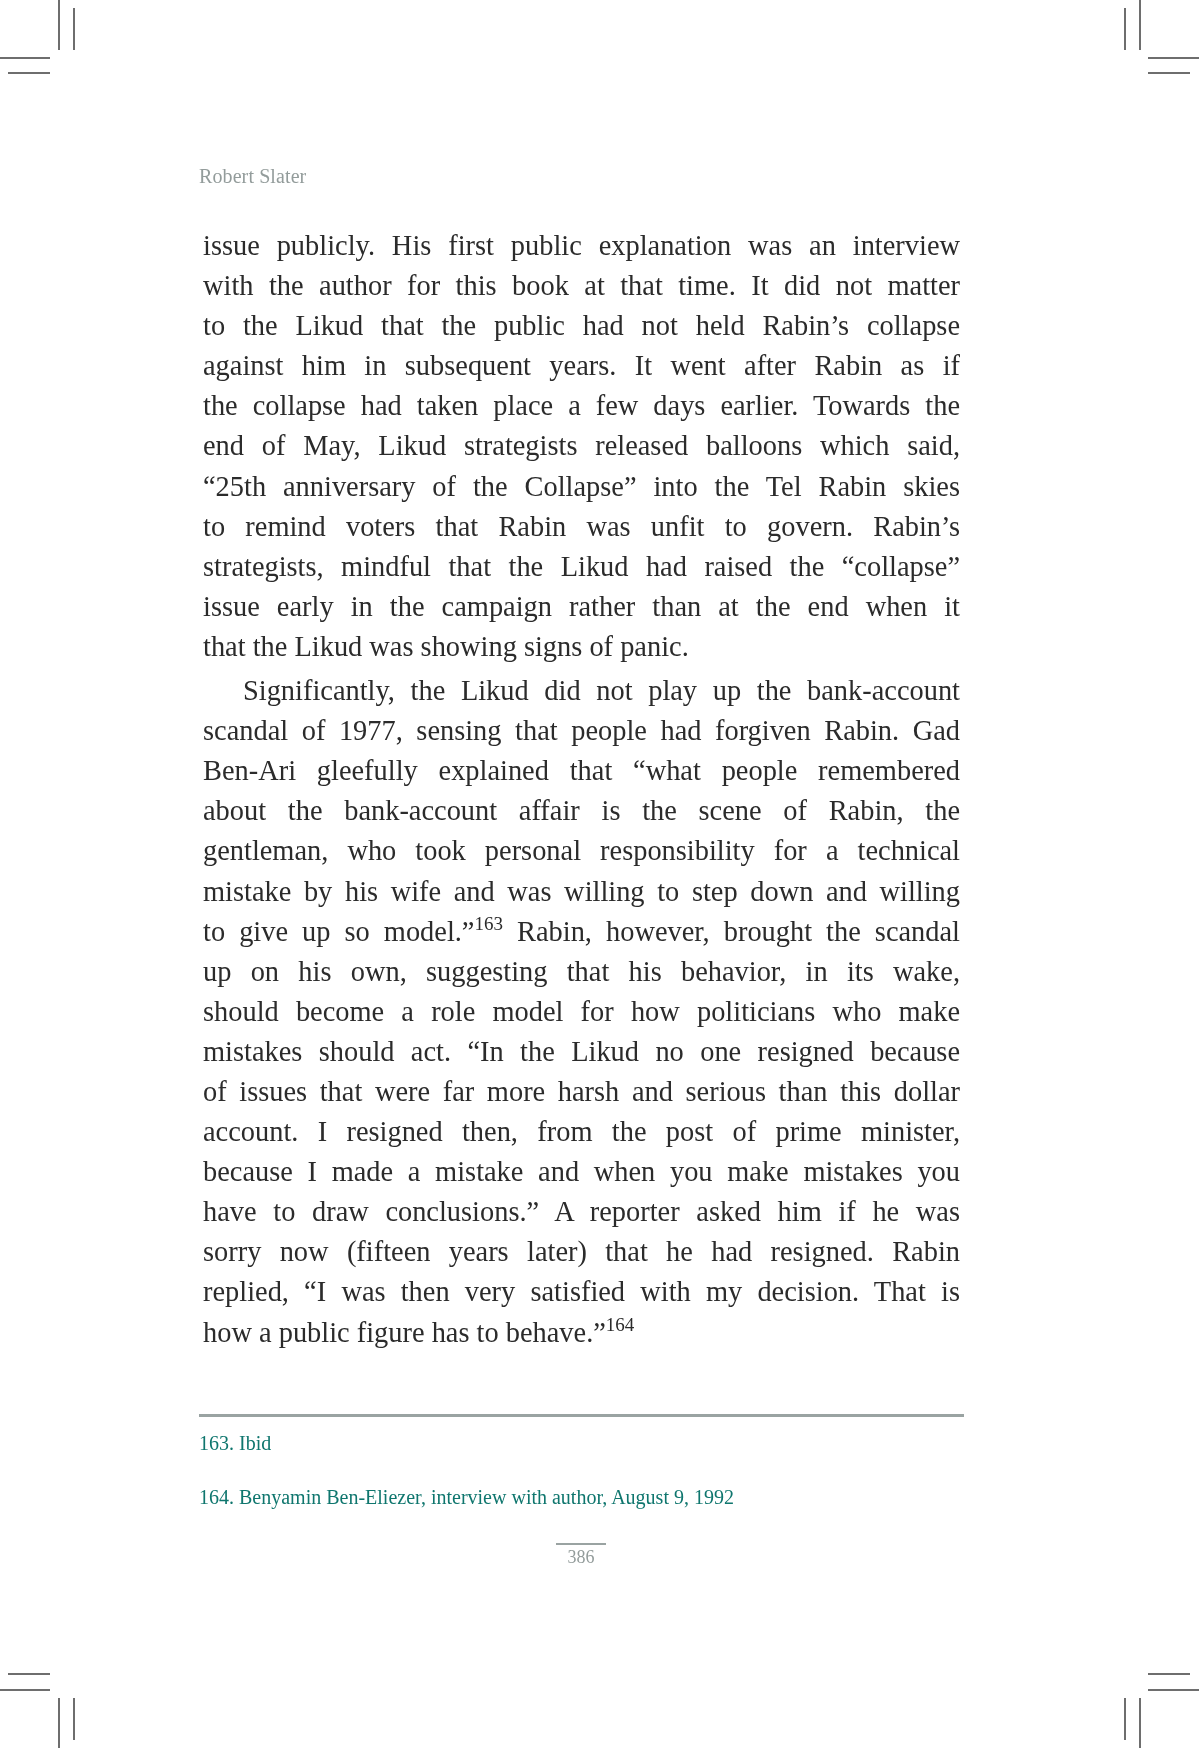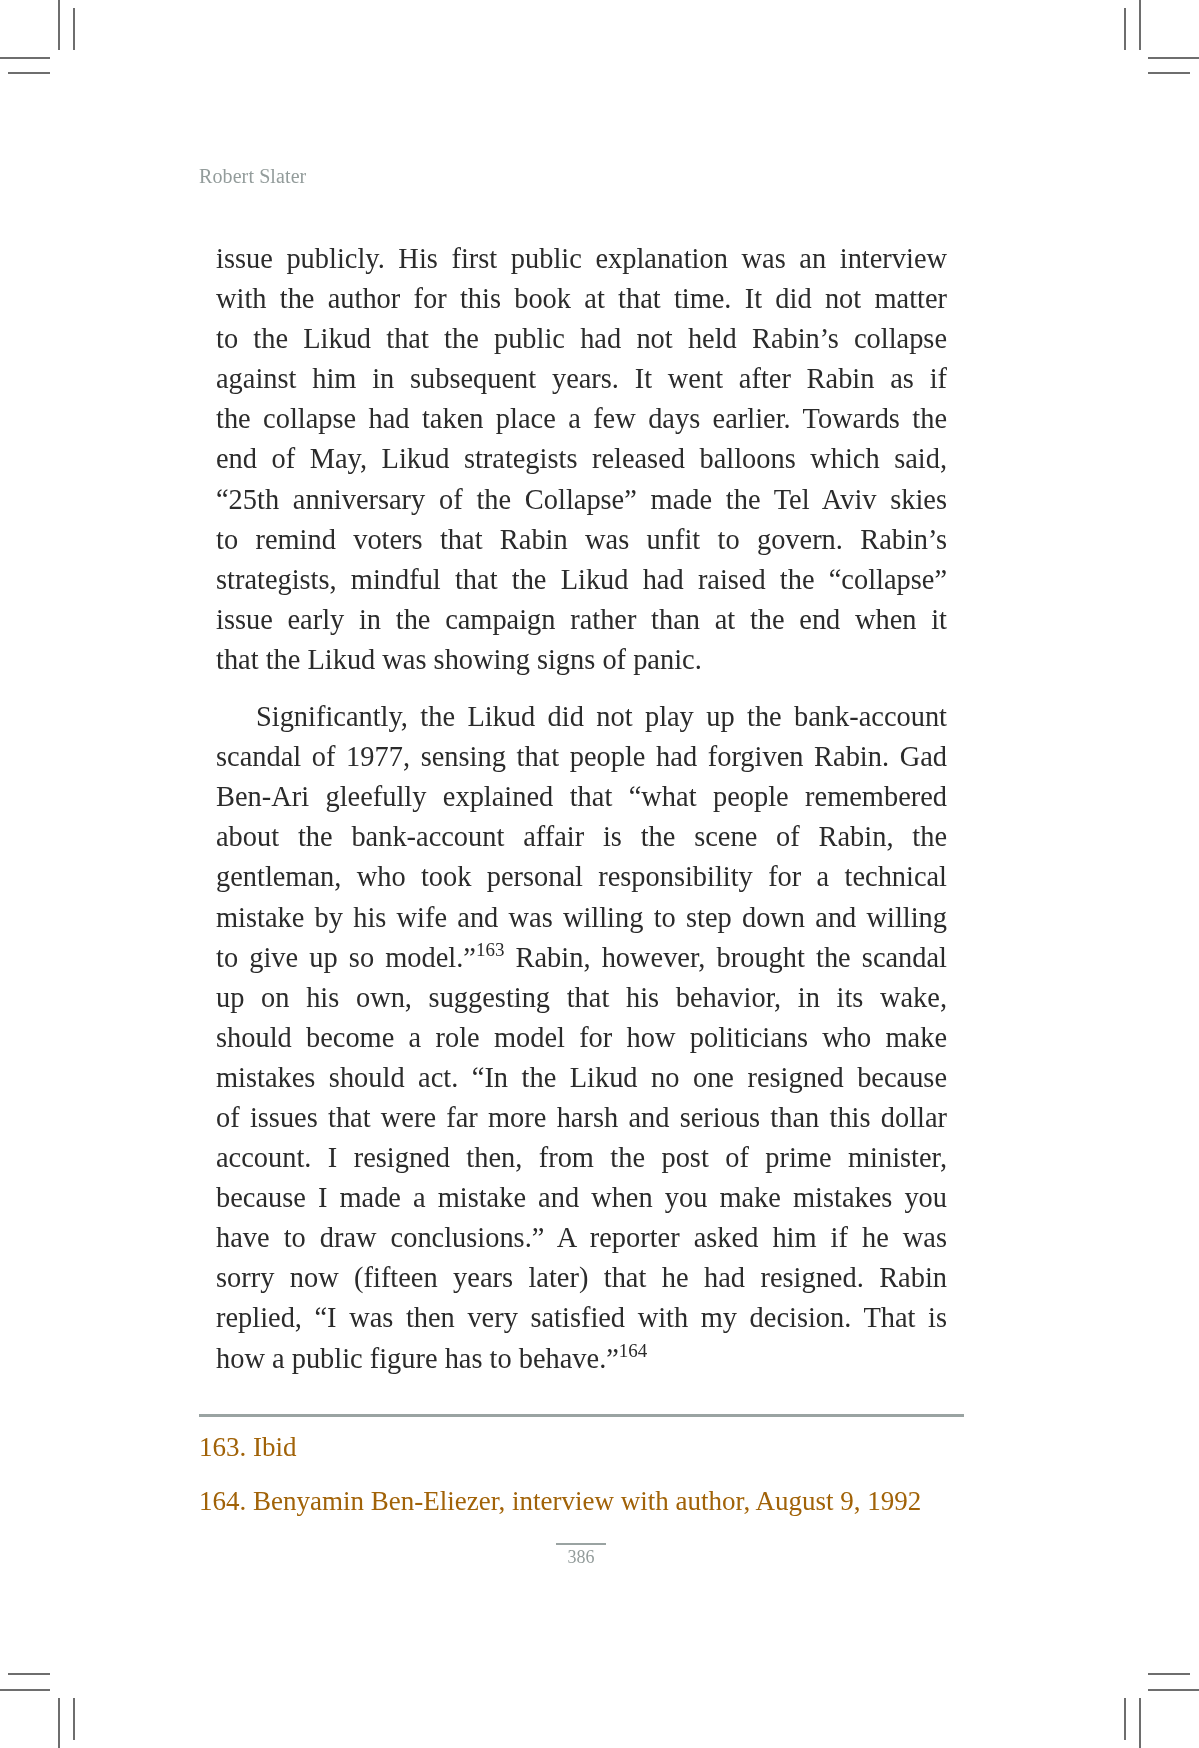--- a/index.html
+++ b/index.html
@@ -11,30 +11,30 @@
   .mark { position: absolute; background: #6e6e6e; }
   .header {
     position: absolute; left: 199px; top: 165px;
     font-size: 20px; color: #939c9b; letter-spacing: 0.1px;
   }
   .body-text {
     position: absolute; left: 199px; top: 222px; width: 765px;
     font-size: 28.4px; line-height: 40.1px; color: #2b2b2b;
     text-align: justify;
   }
-  .body-text p { margin: 17px; }
+  .body-text p { margin: 4px; }
   .line { display: block; text-align: justify; text-align-last: justify; white-space: nowrap; }
   .line.last { text-align-last: left; }
   sup { font-size: 19px; line-height: 0; vertical-align: 11px; }
   .rule {
     position: absolute; left: 199px; top: 1414px; width: 765px; height: 3px;
     background: #9aa3a2;
   }
   .fn {
-    position: absolute; left: 199px; font-size: 27px; color: #a16207;
+    position: absolute; left: 199px; font-size: 20px; color: #0f766e;
   }
   .page-number {
     position: absolute; left: 556px; top: 1543px; width: 50px; text-align: center;
     font-size: 18px; color: #939c9b; border-top: 2px solid #9aa3a2; padding-top: 2px;
   }
 </style>
 </head>
 <body>
 
 <div class="mark" style="left:58px;top:0;width:2px;height:50px;"></div>
@@ -60,21 +60,21 @@
 <div class="header">Robert Slater</div>
 
 <div class="body-text">
   <p>
     <span class="line">issue publicly. His first public explanation was an interview</span>
     <span class="line">with the author for this book at that time. It did not matter</span>
     <span class="line">to the Likud that the public had not held Rabin’s collapse</span>
     <span class="line">against him in subsequent years. It went after Rabin as if</span>
     <span class="line">the collapse had taken place a few days earlier. Towards the</span>
     <span class="line">end of May, Likud strategists released balloons which said,</span>
-    <span class="line">“25th anniversary of the Collapse” made the Tel Aviv skies</span>
+    <span class="line">“25th anniversary of the Collapse” into the Tel Rabin skies</span>
     <span class="line">to remind voters that Rabin was unfit to govern. Rabin’s</span>
     <span class="line">strategists, mindful that the Likud had raised the “collapse”</span>
     <span class="line">issue early in the campaign rather than at the end when it</span>
     <span class="line last">that the Likud was showing signs of panic.</span>
   </p>
   <p>
     <span class="line" style="padding-left:40px;">Significantly, the Likud did not play up the bank-account</span>
     <span class="line">scandal of 1977, sensing that people had forgiven Rabin. Gad</span>
     <span class="line">Ben-Ari gleefully explained that “what people remembered</span>
     <span class="line">about the bank-account affair is the scene of Rabin, the</span>

